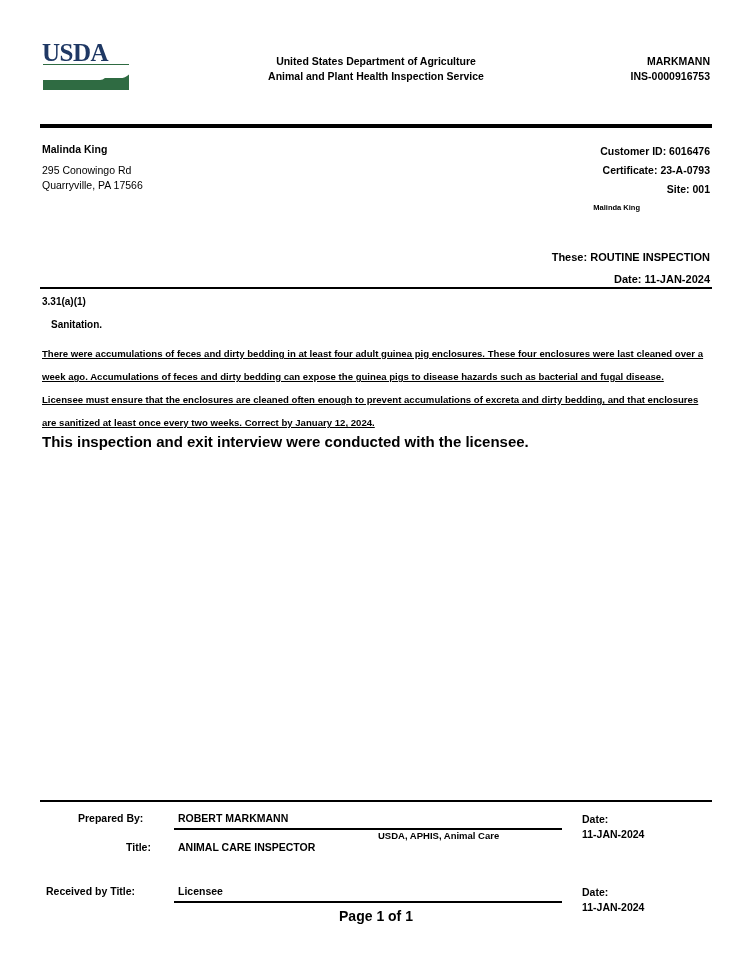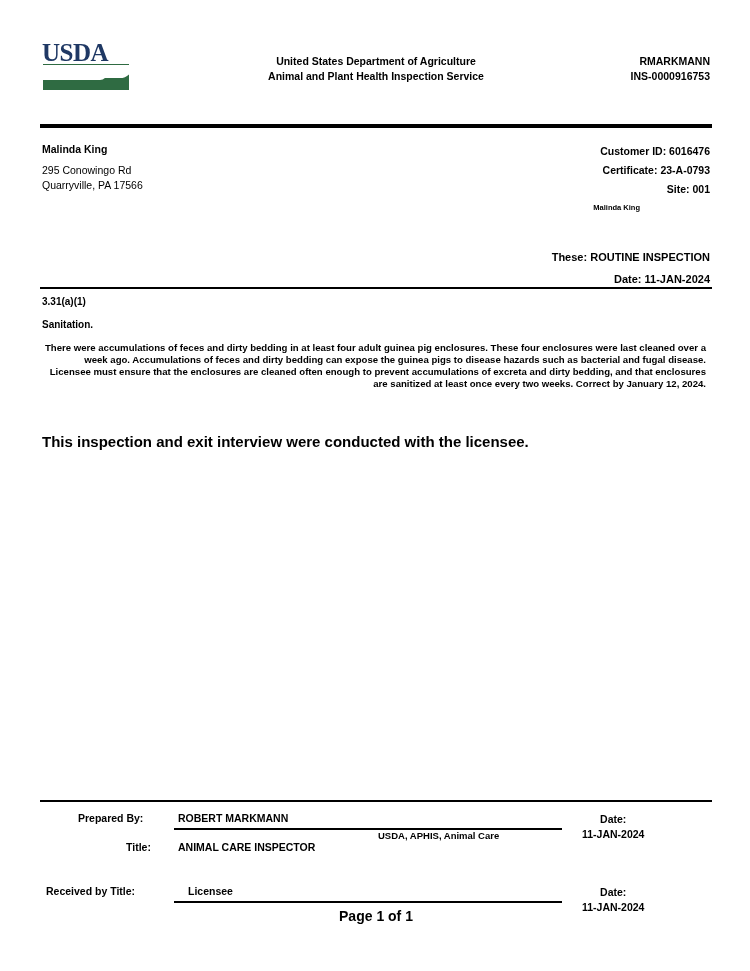--- a/index.html
+++ b/index.html
@@ -166,53 +166,53 @@
   
   .cite {
     position: absolute;
     left: 2px;
     top: 296px;
     font-size: 10px;
     font-weight: bold;
   }
   .cite-title {
     position: absolute;
-    left: 2px;
+    left: 11px;
     top: 319px;
     font-size: 10px;
     font-weight: bold;
   }
   .narrative {
     position: absolute;
     left: 2px;
     top: 342px;
     width: 664px;
     font-size: 9.6px;
     font-weight: bold;
-    line-height: 12px;
-    text-align: right;
+    line-height: 23px;
+    text-align: left;
+    text-decoration: underline;
   }
   .closing {
     position: absolute;
     left: 2px;
     top: 435px;
     width: 664px;
     font-size: 15px;
     font-weight: bold;
     line-height: 14.5px;
   }
 
   
   .sig {
     position: absolute;
     left: 0;
     top: 806px;
     width: 672px;
     height: 120px;
-    text-align: center;
   }
   .sig-row {
     position: absolute;
     font-size: 10.5px;
     font-weight: bold;
   }
   .lbl-prepared {
     left: 38px;
     top: 6px;
   }
@@ -228,21 +228,20 @@
     left: 138px;
     top: 6px;
   }
   .val-title {
     left: 138px;
     top: 35px;
   }
   .val-received {
     left: 138px;
     top: 79px;
-    margin-left: 10px;
   }
   .sig-line {
     position: absolute;
     left: 134px;
     width: 388px;
     height: 2px;
     background: #000000;
   }
   .sig-line-1 { top: 22px; }
   .sig-line-2 { top: 95px; }
@@ -287,21 +286,21 @@
           <div class="logo-swoosh-2"></div>
         </div>
       </div>
 
       <div class="org-lines">
         <div>United States Department of Agriculture</div>
         <div>Animal and Plant Health Inspection Service</div>
       </div>
 
       <div class="inspector-id">
-        <div>RMARKMANN</div>
+        <div>MARKMANN</div>
         <div>INS-0000916753</div>
       </div>
     </div>
 
 
     <div class="rule-thick" style="top:124px;"></div>
 
     <div class="addr">
       <div class="name">Malinda King</div>
       <div>295 Conowingo Rd</div>

